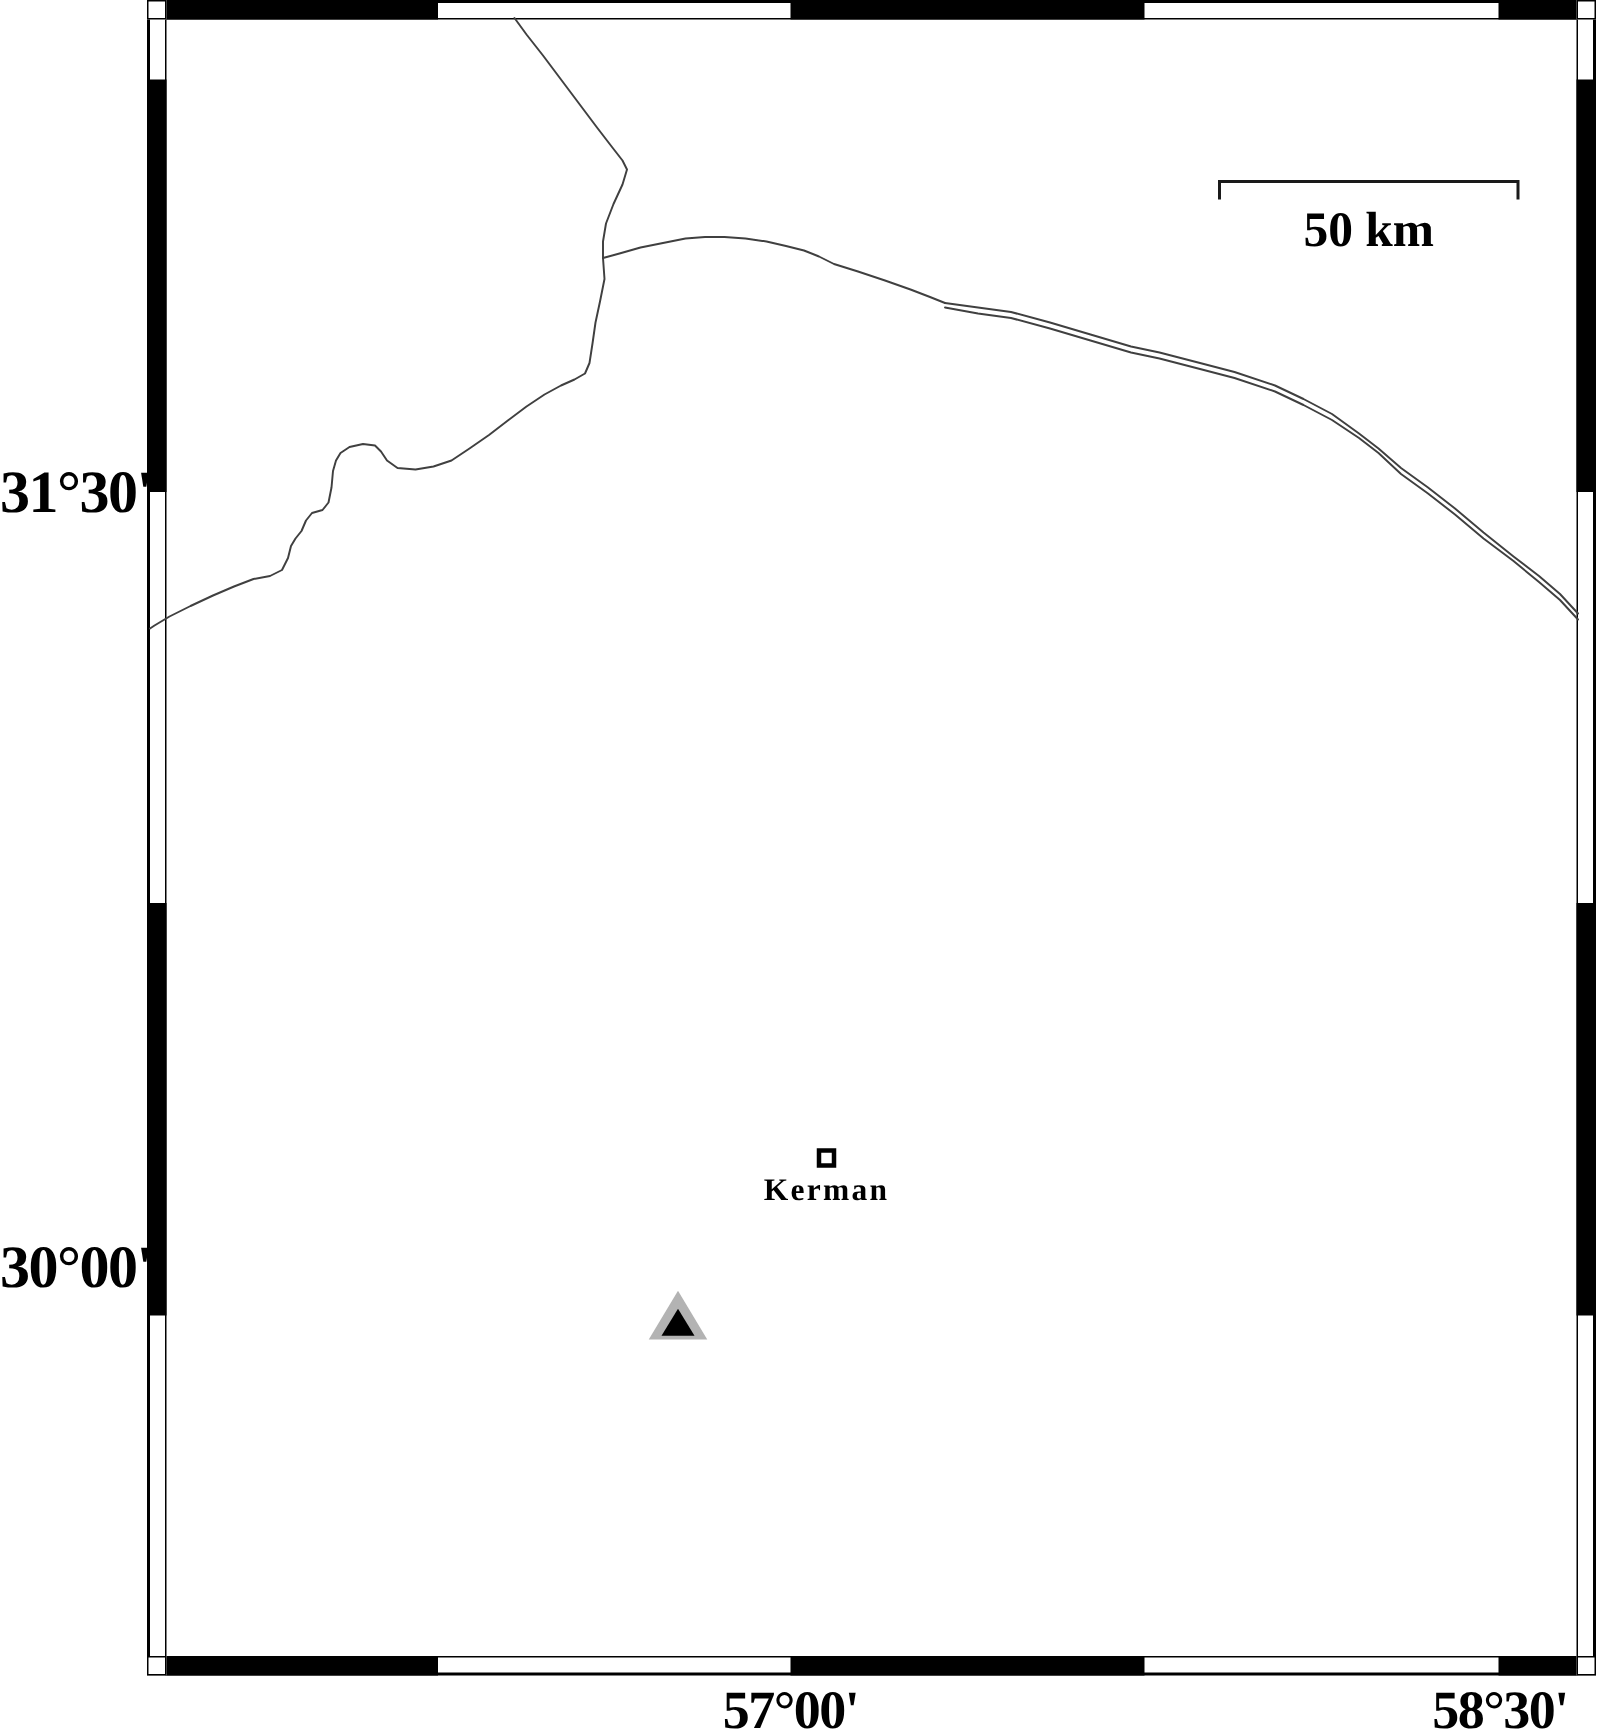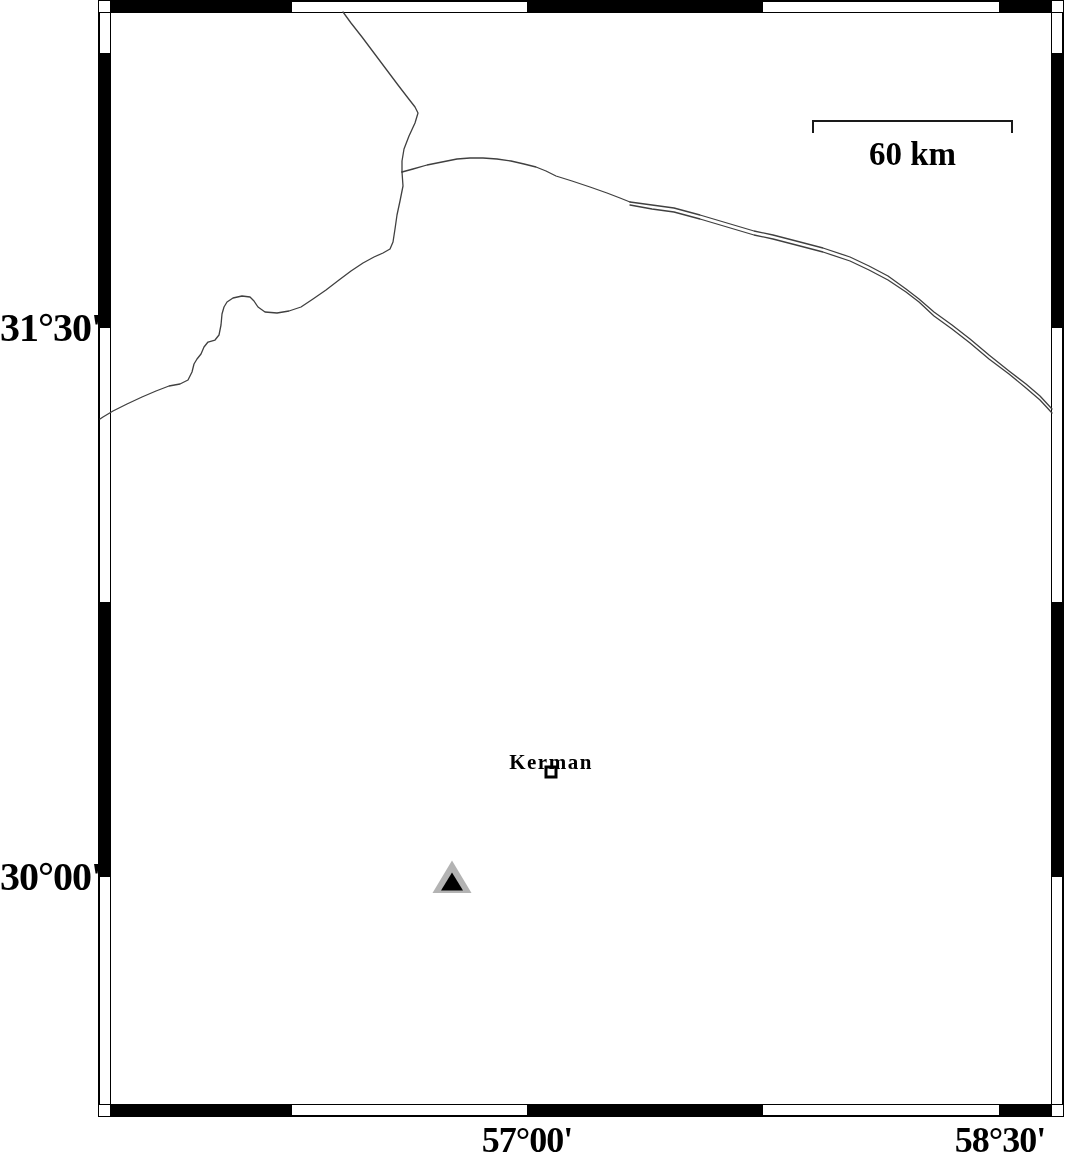--- a/index.html
+++ b/index.html
@@ -68,21 +68,21 @@
     <g id="station-marker">
         <polygon points="452,860.5 432.5,893 471.5,893" fill="#b3b3b3"></polygon>
         <polygon points="452,872.5 441,890.5 463,890.5" fill="#000000"></polygon>
       </g>
     <g id="city-marker">
         <rect x="546" y="767" width="10" height="10" fill="#ffffff" stroke="#000000" stroke-width="3"></rect>
       </g>
   </svg>
 
   <div class="lat-label" style="top: 307px;">31°30'</div>
-  <div class="lat-label" style="top: 856px;">30°00'</div>
+  <div class="lat-label" style="top: 824px;">30°00'</div>
   <div class="lon-label" style="left: 447px; top: 1119px;">57°00'</div>
   <div class="lon-label" style="left: 920px; top: 1119px;">58°30'</div>
 
-  <div class="scalebar-label" style="left: 822.5px; top: 136px;">60 km</div>
+  <div class="scalebar-label" style="left: 822.5px; top: 136px;">50 km</div>
 
-  <div class="city-label" style="left: 471px; top: 750px;">Kerman</div>
+  <div class="city-label" style="left: 471px; top: 781px;">Kerman</div>
 
 </div>
 
 </body></html>

